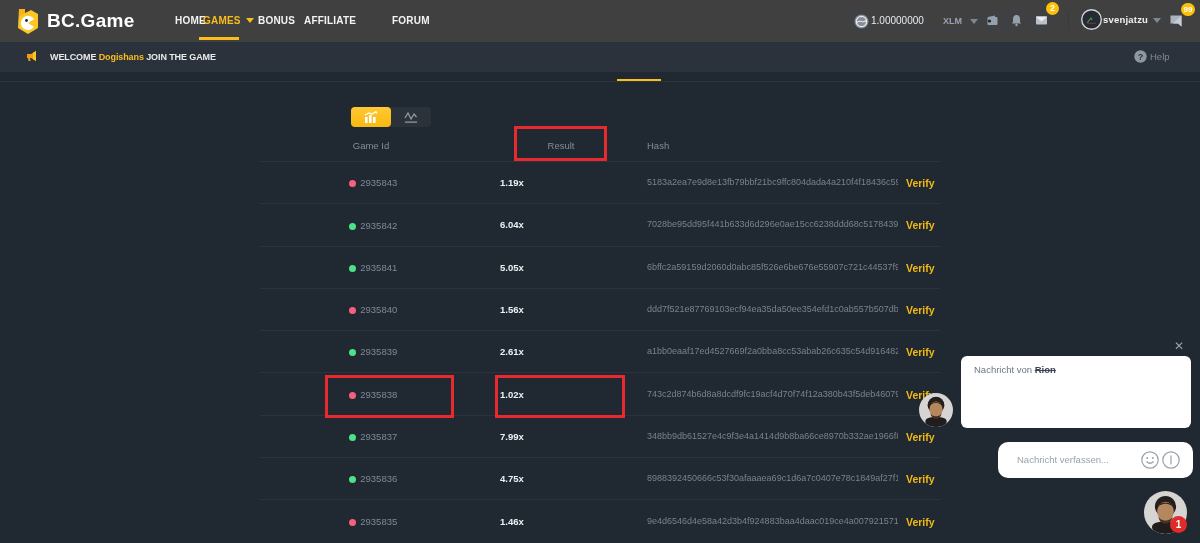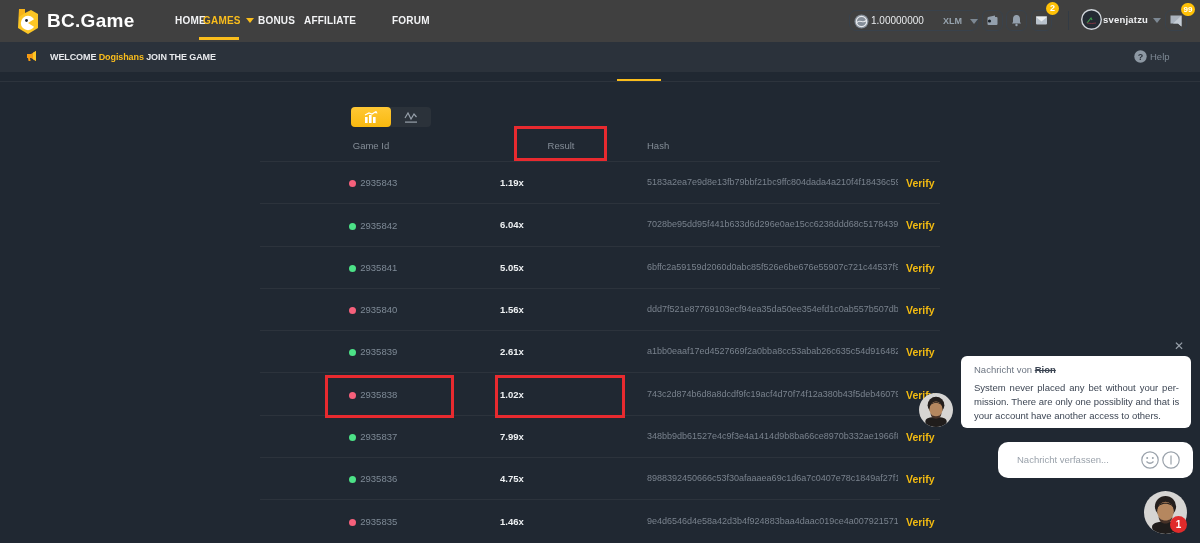--- a/index.html
+++ b/index.html
@@ -239,25 +239,20 @@
     <path d="M21.5 43 C13 43 8 40 8 36 C8 32 14 30.5 21.5 30.5 C29 30.5 35 32 35 36 C35 40 30 43 21.5 43 Z" fill="#201d1c"></path>
     <circle cx="21.5" cy="15.5" r="10.6" fill="#241f1d"></circle>
     <ellipse cx="21.5" cy="20.5" rx="8.3" ry="9.8" fill="#b5875f"></ellipse>
     <path d="M13.2 19 C13.2 10.5 29.8 10.5 29.8 19 C29.8 14.5 27 11.8 21.5 11.8 C16 11.8 13.2 14.5 13.2 19 Z" fill="#241f1d"></path>
     <path d="M14.5 25 C16 31 27 31 28.5 25 C28 30.5 25.5 32.5 21.5 32.5 C17.5 32.5 15 30.5 14.5 25 Z" fill="#463127"></path>
   </g>
 </svg>
 
 <div class="msgcard">
   <div class="msg-h">Nachricht von <b>Rion</b></div>
-  <div class="msg-b">
-    <div class="jl">System never placed any bet without your per-</div>
-    <div>mission. There are only one possiblity and that is</div>
-    <div>your account have another access to others.</div>
-  </div>
 </div>
 
 <div class="input">
   <div class="ph">Nachricht verfassen...</div>
   <svg class="abs" style="left:143px; top:9px;" width="18" height="18" viewBox="0 0 18 18">
     <circle cx="9" cy="9" r="8.2" fill="none" stroke="#9aa2ab" stroke-width="1.2"></circle>
     <circle cx="6.2" cy="7" r="1" fill="#9aa2ab"></circle>
     <circle cx="11.8" cy="7" r="1" fill="#9aa2ab"></circle>
     <path d="M5.5 10.5 Q9 14 12.5 10.5" fill="none" stroke="#9aa2ab" stroke-width="1.2"></path>
   </svg>

